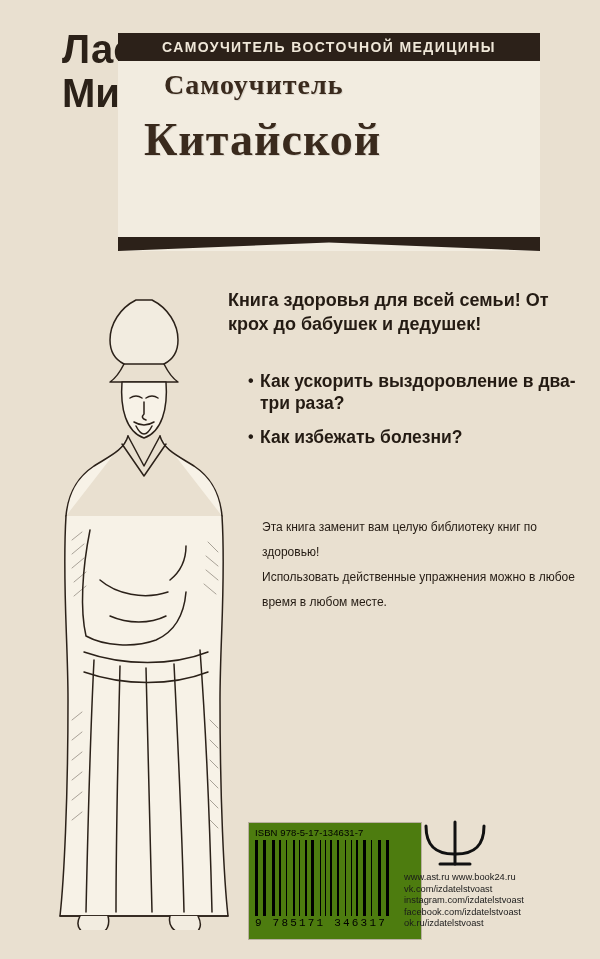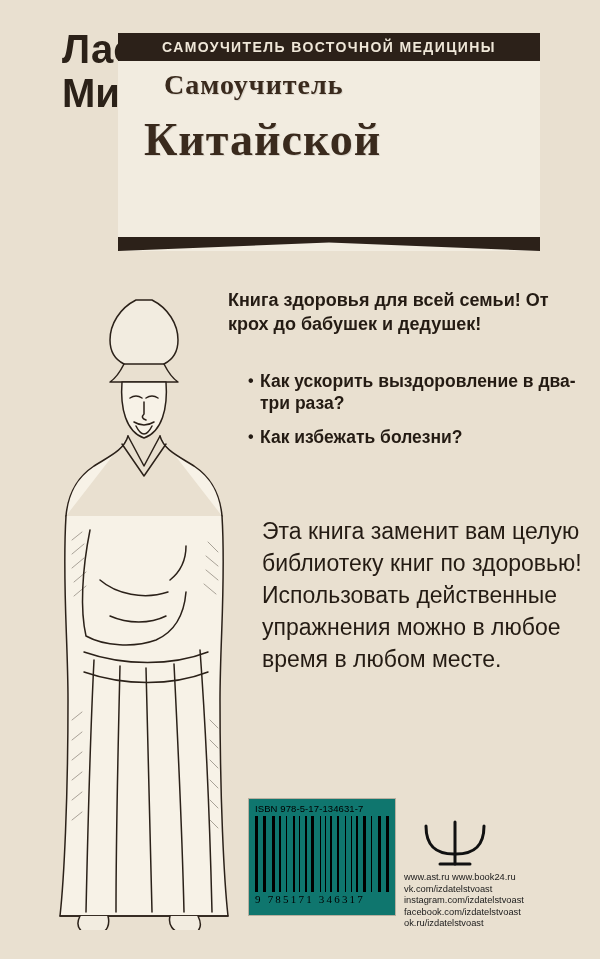--- a/index.html
+++ b/index.html
@@ -138,45 +138,45 @@
     position: absolute;
     left: 0;
     top: 0;
     font-size: 16px;
   }
   .body-copy {
     position: absolute;
     left: 262px;
     top: 515px;
     width: 320px;
-    font-size: 23px;
-    line-height: 32px;
+    font-size: 12px;
+    line-height: 25px;
     color: #241b13;
   }
   .body-copy p {
     margin: 0;
   }
 
   
   .illustration {
     position: absolute;
     left: 24px;
     top: 280px;
     width: 230px;
     height: 650px;
   }
 
   
   .barcode-box {
     position: absolute;
     left: 248px;
-    top: 798px;
-    width: 148px;
+    top: 822px;
+    width: 174px;
     height: 118px;
-    background: #0f766e;
+    background: #4d7c0f;
     border: 1px solid #b9b0a0;
     box-sizing: border-box;
     padding: 4px 6px;
   }
   .isbn-text {
     font-size: 9.5px;
     color: #000;
     letter-spacing: 0.1px;
     margin-bottom: 2px;
   }
@@ -186,21 +186,21 @@
     display: flex;
     align-items: flex-end;
     gap: 0px;
   }
   .bars i {
     display: block;
     background: #000;
     height: 100%;
   }
   .barcode-digits {
-    font-family: Liberation Serif, serif;
+    font-family: Liberation Mono, monospace;
     font-size: 11px;
     letter-spacing: 2.2px;
     color: #000;
     margin-top: 1px;
   }
 
   
   .publisher {
     position: absolute;
     left: 404px;

